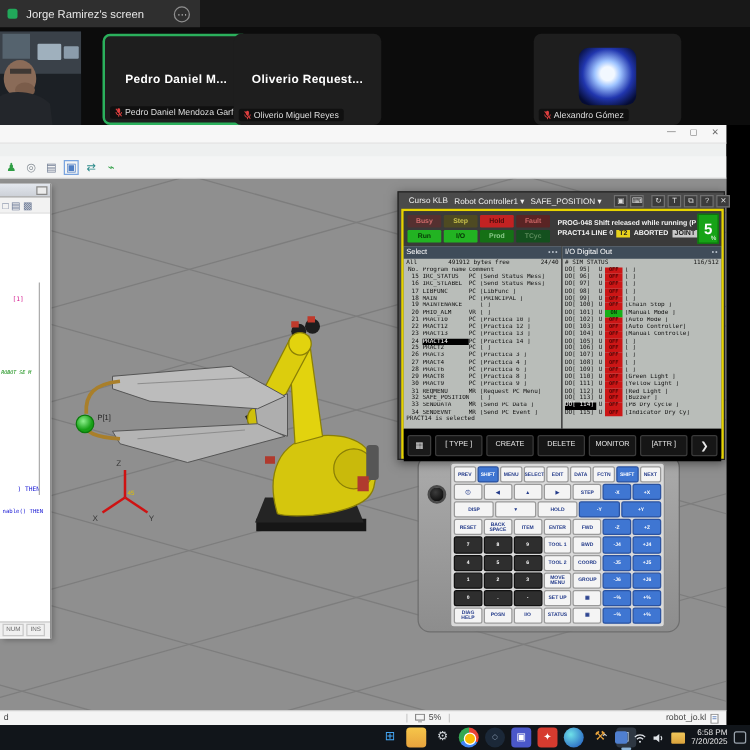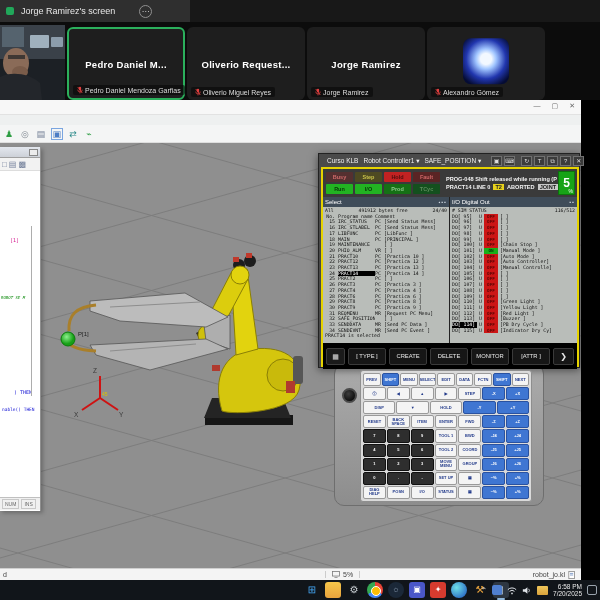--- a/index.html
+++ b/index.html
@@ -1,21 +1,21 @@
 <!DOCTYPE html>
 <html><head>
 <meta charset="utf-8">
 <style>
   * { margin:0; padding:0; box-sizing:border-box; }
   html,body { width:600px; height:600px; overflow:hidden; background:#000; font-family:"Liberation Sans",sans-serif; }
   #stage { position:relative; width:600px; height:600px; }
 
   
   #topbar { position:absolute; left:0; top:0; width:600px; height:22px; background:#181818; }
-  .tab { position:absolute; left:0; top:0; width:190px; height:22px; background:#2f2f2f; display:flex; align-items:center; padding-left:6px; }
+  .tab { position:absolute; left:0; top:0; width:160px; height:22px; background:#2f2f2f; display:flex; align-items:center; padding-left:6px; }
   .tab-dot { width:8px; height:8px; background:#21a85a; border-radius:2px; }
   .tab-label { font-size:9px; color:#e8e8e8; margin-left:7px; }
   .tab-more { margin-left:24px; width:13px; height:13px; border:1px solid #8f8f8f; border-radius:50%; color:#cfcfcf; font-size:8px; line-height:11px; text-align:center; }
 
   
   #strip { position:absolute; left:0; top:22px; width:600px; height:78px; background:#0c0c0c; }
   .cam { position:absolute; left:0; top:3px; width:65px; height:75px; overflow:hidden; background:#17191c; }
   .tile { position:absolute; top:5px; width:118px; height:73px; background:#1e1e1e; border-radius:6px; }
   .tile.active { border:2px solid #2bb05c; }
   .tname { position:absolute; left:0; right:0; top:50%; transform:translateY(-50%); text-align:center; color:#fff; font-weight:bold; font-size:9.5px; letter-spacing:.3px; }
@@ -145,21 +145,21 @@
         <rect x="30" y="10" width="19" height="13" rx="1" fill="#9fb0bd"></rect>
         <rect x="51" y="12" width="12" height="10" rx="1" fill="#8b9cab"></rect>
         <rect x="2" y="2" width="22" height="20" fill="#55636e"></rect>
         <ellipse cx="16" cy="38" rx="13" ry="15" fill="#8a6b58"></ellipse>
         <rect x="8" y="30" width="17" height="4" fill="#2c2c2c" opacity=".8"></rect>
         <ellipse cx="20" cy="47" rx="8" ry="6" fill="#7a5c4a"></ellipse>
         <path d="M0,75 L0,52 C10,46 30,48 40,58 L42,75 Z" fill="#23262b"></path>
       </svg>
     </div>
 
-    <div class="tile active" style="left:67px">
+    <div class="tile active" style="left:82px">
       <span class="tname">Pedro  Daniel  M...</span>
       <span class="tlabel">
         <svg width="6" height="8" viewBox="0 0 8 10">
             <rect x="2.5" y="0.5" width="3" height="5" rx="1.5" fill="#e04040"></rect>
             <path d="M1 4.5 a3 3 0 0 0 6 0" stroke="#e04040" fill="none" stroke-width="1"></path>
             <line x1="4" y1="7.5" x2="4" y2="9.5" stroke="#e04040"></line>
             <line x1="1" y1="1" x2="7" y2="9" stroke="#e04040" stroke-width="1.2"></line>
           </svg>
         <span>Pedro Daniel Mendoza Garfias</span>
       </span>
@@ -167,32 +167,20 @@
     <div class="tile" style="left:187px">
       <span class="tname">Oliverio  Request...</span>
       <span class="tlabel">
         <svg width="6" height="8" viewBox="0 0 8 10">
             <rect x="2.5" y="0.5" width="3" height="5" rx="1.5" fill="#e04040"></rect>
             <path d="M1 4.5 a3 3 0 0 0 6 0" stroke="#e04040" fill="none" stroke-width="1"></path>
             <line x1="4" y1="7.5" x2="4" y2="9.5" stroke="#e04040"></line>
             <line x1="1" y1="1" x2="7" y2="9" stroke="#e04040" stroke-width="1.2"></line>
           </svg>
         <span>Oliverio Miguel Reyes</span>
-      </span>
-    </div>
-    <div class="tile" style="left:307px">
-      <span class="tname">Jorge Ramirez</span>
-      <span class="tlabel">
-        <svg width="6" height="8" viewBox="0 0 8 10">
-            <rect x="2.5" y="0.5" width="3" height="5" rx="1.5" fill="#e04040"></rect>
-            <path d="M1 4.5 a3 3 0 0 0 6 0" stroke="#e04040" fill="none" stroke-width="1"></path>
-            <line x1="4" y1="7.5" x2="4" y2="9.5" stroke="#e04040"></line>
-            <line x1="1" y1="1" x2="7" y2="9" stroke="#e04040" stroke-width="1.2"></line>
-          </svg>
-        <span>Jorge Ramirez</span>
       </span>
     </div>
     <div class="tile" style="left:427px">
       <span class="avatar"></span>
       <span class="tlabel">
         <svg width="6" height="8" viewBox="0 0 8 10">
             <rect x="2.5" y="0.5" width="3" height="5" rx="1.5" fill="#e04040"></rect>
             <path d="M1 4.5 a3 3 0 0 0 6 0" stroke="#e04040" fill="none" stroke-width="1"></path>
             <line x1="4" y1="7.5" x2="4" y2="9.5" stroke="#e04040"></line>
             <line x1="1" y1="1" x2="7" y2="9" stroke="#e04040" stroke-width="1.2"></line>

